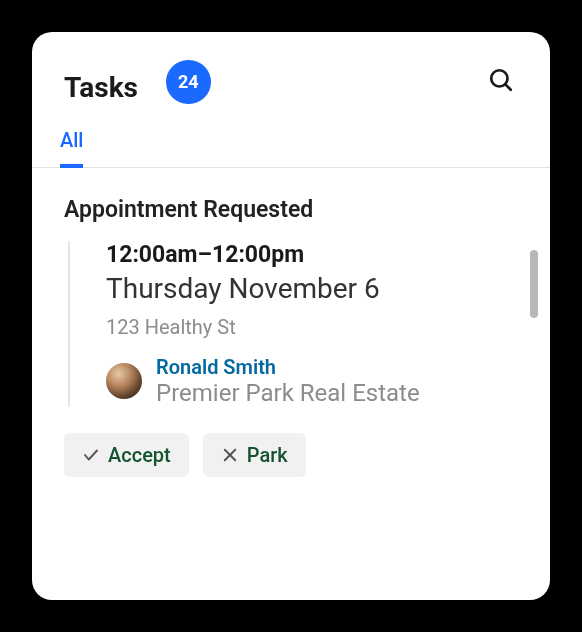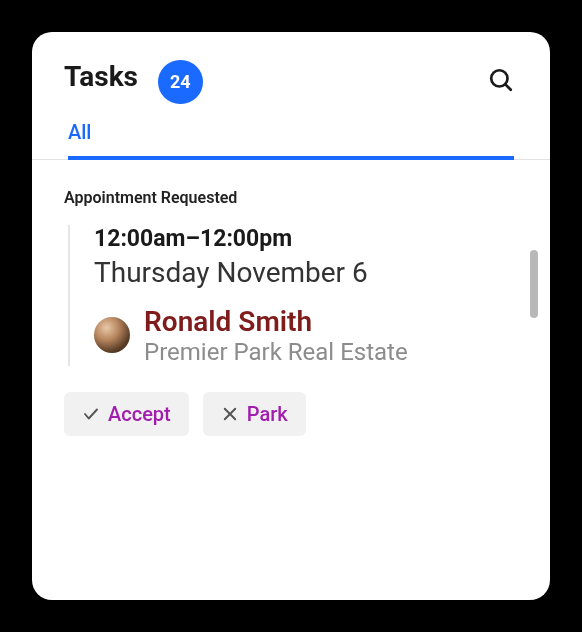--- a/index.html
+++ b/index.html
@@ -27,22 +27,22 @@
       overflow: hidden;
     }
     .header {
       display: flex;
       align-items: center;
       justify-content: space-between;
       padding: 0 32px 0 32px;
     }
     .title-wrap {
       display: flex;
-      align-items: flex-start;
-      gap: 20px;
+      align-items: flex-end;
+      gap: 28px;
     }
     .title {
       font-size: 28px;
       font-weight: 700;
       color: #1a1a1a;
     }
     .badge {
       background: #1a6aff;
       color: #fff;
       border-radius: 999px;
@@ -58,24 +58,23 @@
       padding: 4px;
     }
     .search-btn svg {
       width: 26px;
       height: 26px;
       stroke: #1a1a1a;
     }
     .tabs {
       display: flex;
       gap: 36px;
-      padding: 0 36px;
-      margin-top: 16px;
+      padding: 0 28px;
+      margin-top: 24px;
       border-bottom: 1px solid #e2e2e2;
-      flex-direction: column;
     }
     .tab {
       padding-bottom: 12px;
       font-size: 20px;
       font-weight: 500;
       cursor: pointer;
       border-bottom: 4px solid transparent;
       margin-bottom: -1px;
     }
     .tab.active {
@@ -93,28 +92,28 @@
     .scrollbar-thumb {
       position: absolute;
       right: 12px;
       top: 218px;
       width: 8px;
       height: 68px;
       background: #b8b8b8;
       border-radius: 4px;
     }
     .section-title {
-      font-size: 16px;
+      font-size: 23px;
       font-weight: 600;
       color: #222;
       margin-bottom: 18px;
     }
     .appt {
       border-left: 2px solid #e5e5e5;
-      padding-left: 24px;
+      padding-left: 36px;
       margin-left: 4px;
     }
     .time {
       font-size: 23px;
       font-weight: 700;
       color: #1a1a1a;
     }
     .date {
       font-size: 28px;
       color: #333;
@@ -134,42 +133,42 @@
       margin-top: 16px;
     }
     .avatar {
       width: 36px;
       height: 36px;
       border-radius: 50%;
       background: radial-gradient(circle at 35% 30%, #e8c9a8 0%, #b8875f 35%, #5a3d28 70%, #2d1f15 100%);
       flex-shrink: 0;
     }
     .person-name {
-      font-size: 28px;
+      font-size: 20px;
       font-weight: 600;
-      color: #7f1d1d;
+      color: #0369a1;
     }
     .person-org {
       font-size: 24px;
       color: #8c8c8c;
       font-weight: 400;
     }
     .actions {
       display: flex;
       gap: 14px;
       margin-top: 26px;
     }
     .btn {
       background: #f1f1f1;
       border: none;
       border-radius: 6px;
       padding: 10px 18px;
       font-size: 20px;
       font-weight: 500;
-      color: #a21caf;
+      color: #14532d;
       display: flex;
       align-items: center;
       gap: 8px;
       cursor: pointer;
       font-family: inherit;
     }
     .btn svg {
       width: 18px;
       height: 18px;
       stroke: #555;
@@ -196,20 +195,21 @@
   <div class="tabs">
     <div class="tab active">All</div>
   </div>
 
   <div class="content">
     <div class="section-title">Appointment Requested</div>
 
     <div class="appt">
       <div class="time">12:00am–12:00pm</div>
       <div class="date">Thursday November 6</div>
+      <div class="address">123 Healthy St</div>
       <div class="person">
         <div class="avatar"></div>
         <div>
           <div class="person-name">Ronald Smith</div>
           <div class="person-org">Premier Park Real Estate</div>
         </div>
       </div>
     </div>
 
     <div class="actions">

